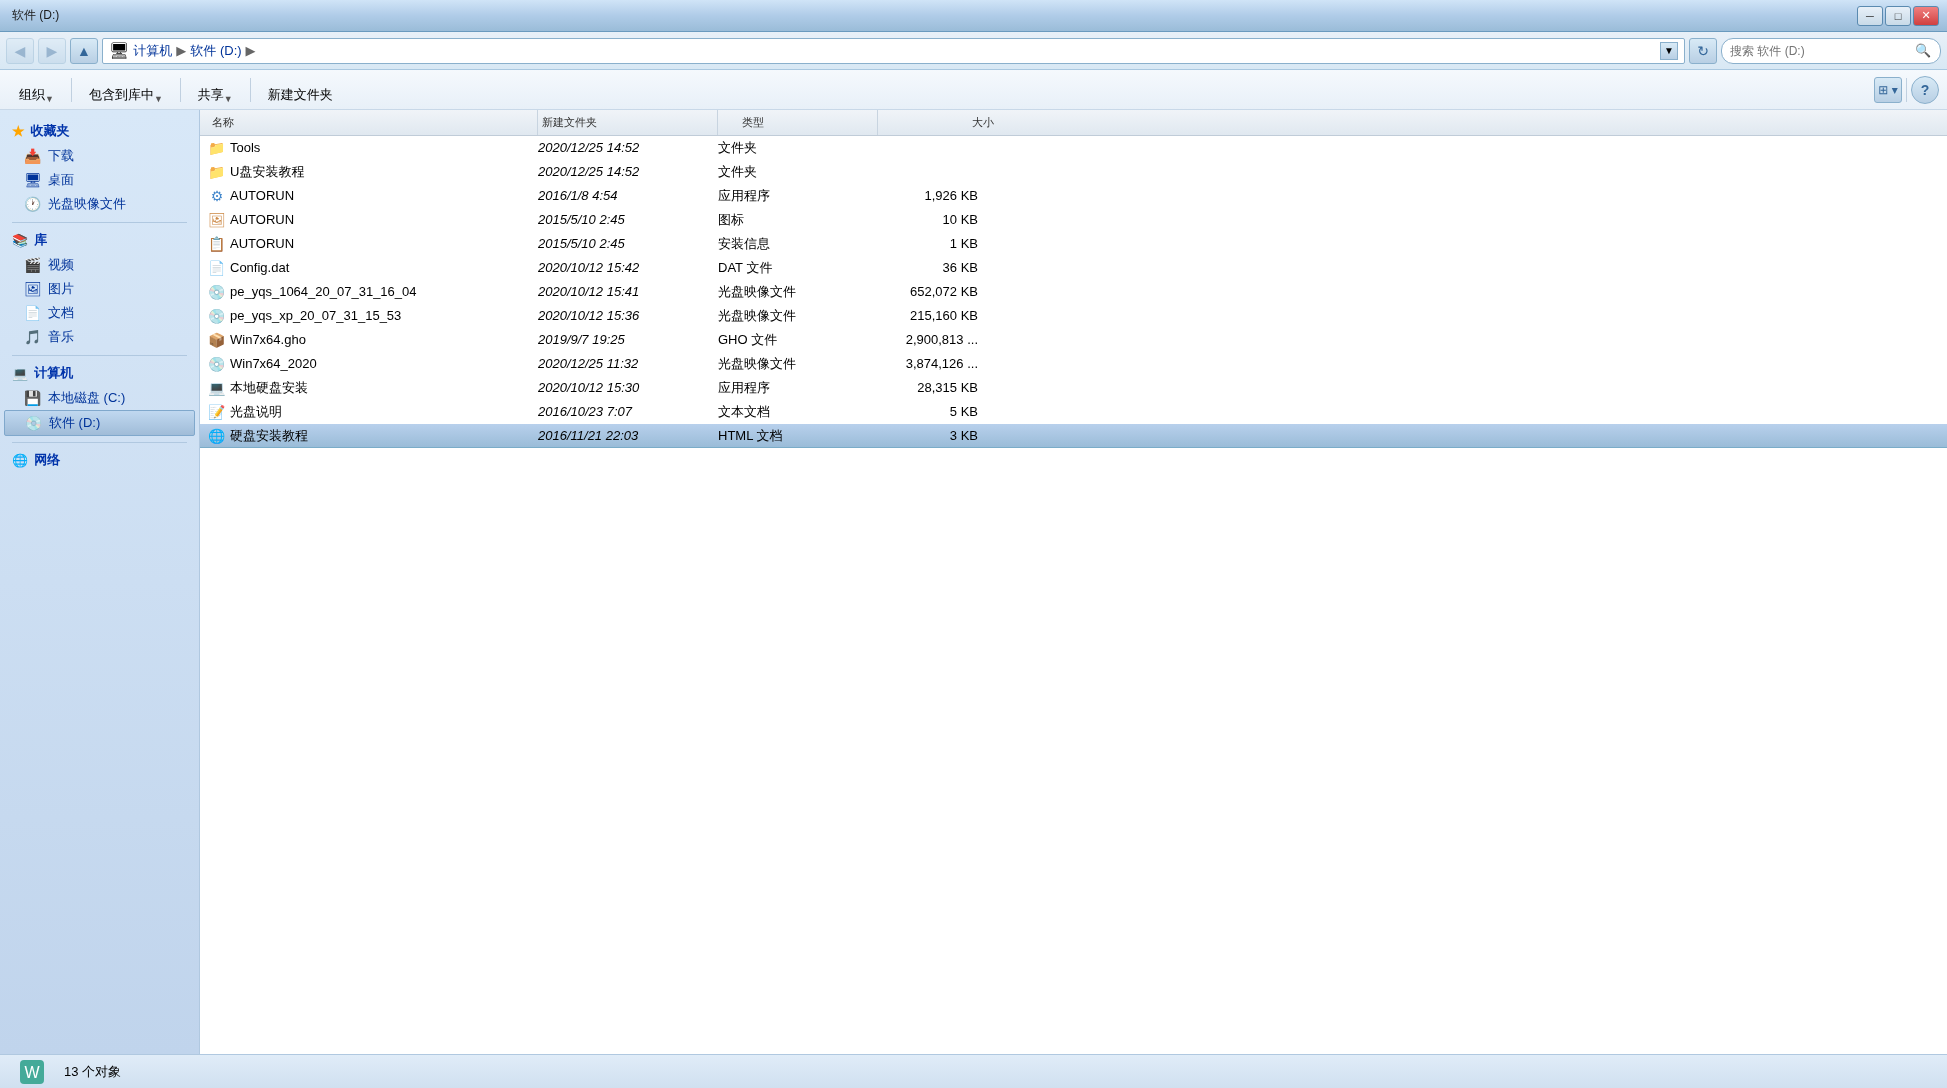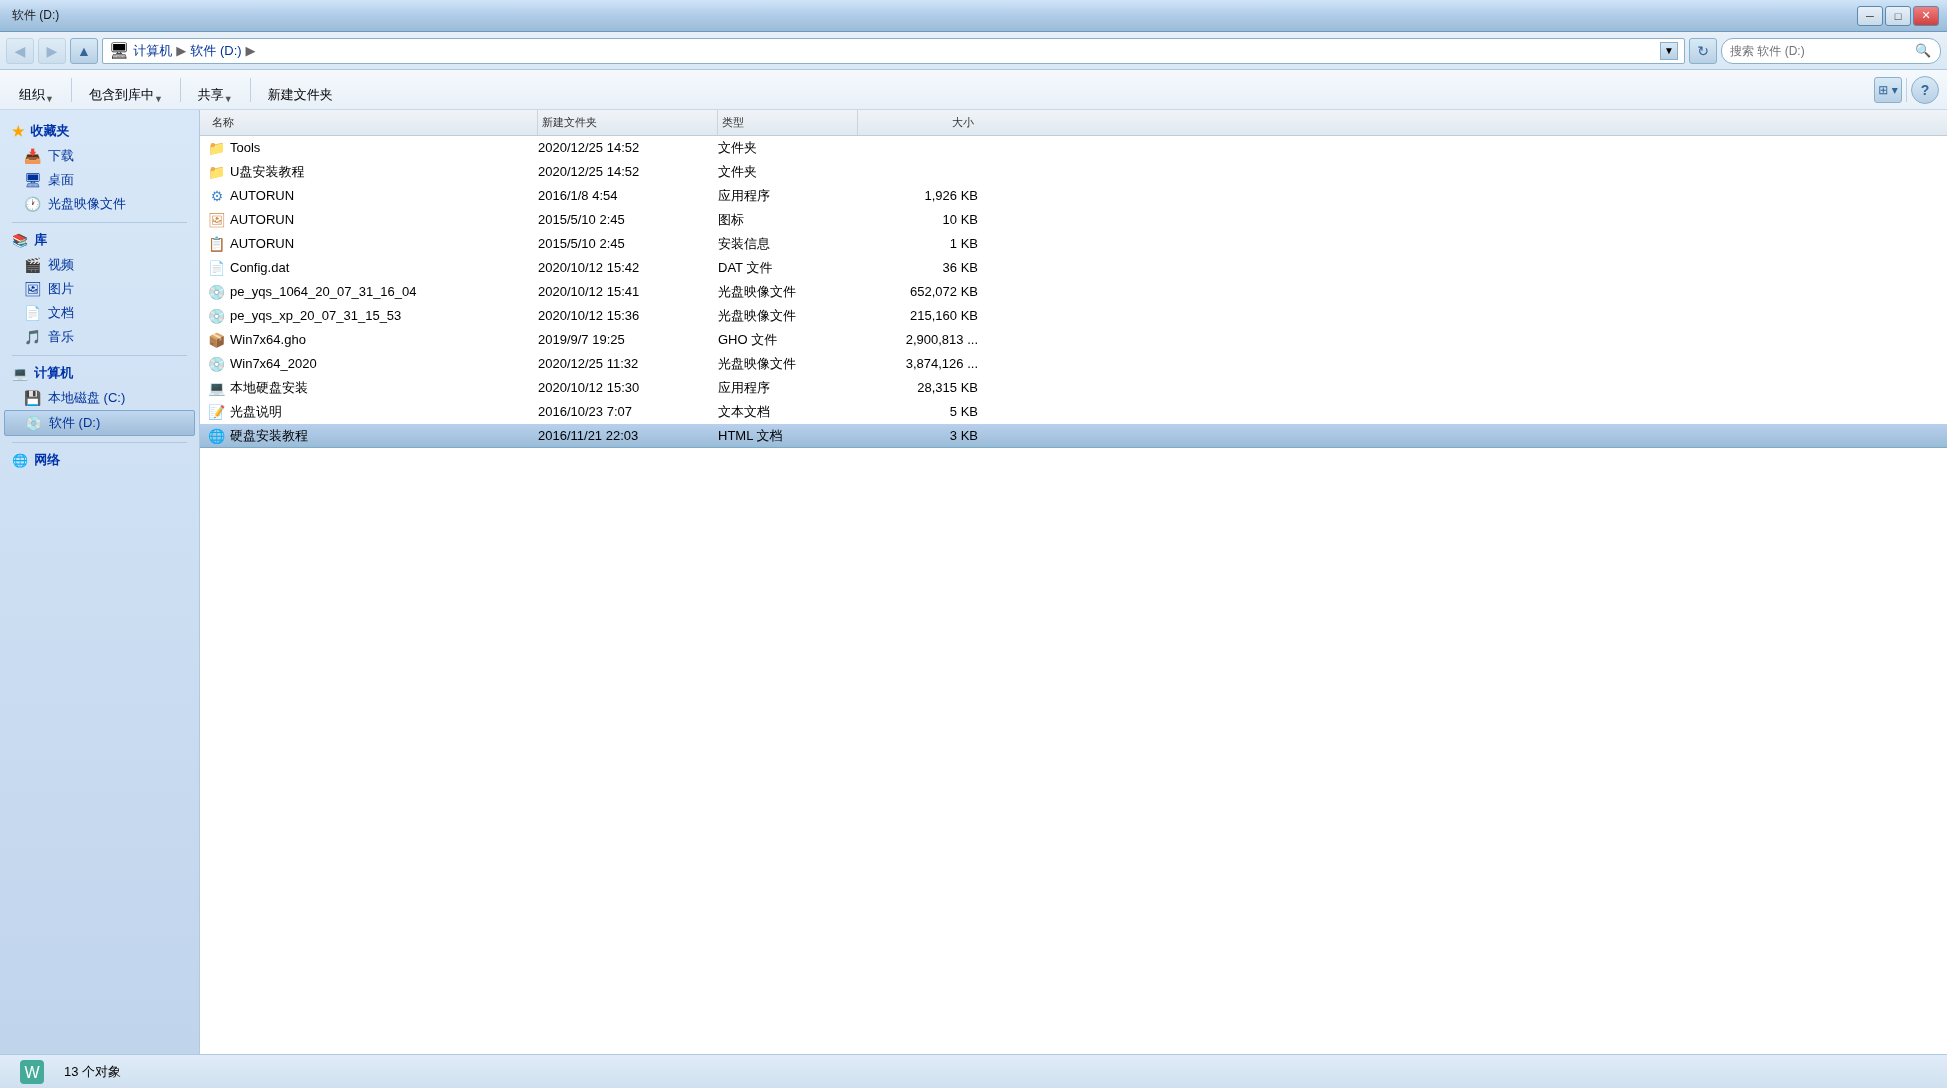--- a/index.html
+++ b/index.html
@@ -266,21 +266,21 @@
       cursor: pointer;
       padding: 0 4px;
       height: 100%;
       display: flex;
       align-items: center;
       border-right: 1px solid #c8d4e0;
     }
     .col-header:last-child { border-right: none; }
     .col-name { width: 330px; }
     .col-date { width: 180px; }
-    .col-type { width: 140px; }
+    .col-type { width: 140px; margin-left: 20px; }
     .col-size { width: 120px; justify-content: flex-end; }
 
     
     .file-list {
       flex: 1;
       overflow-y: auto;
     }
     .file-row {
       display: flex;
       align-items: center;
@@ -297,21 +297,21 @@
       font-size: 13px;
       color: #000;
       overflow: hidden;
       text-overflow: ellipsis;
       white-space: nowrap;
       display: flex;
       align-items: center;
       gap: 4px;
     }
     .file-name-cell { width: 330px; }
-    .file-date-cell { width: 180px; }
+    .file-date-cell { width: 180px; font-style: italic; }
     .file-type-cell { width: 140px; }
     .file-size-cell { width: 120px; text-align: right; justify-content: flex-end; }
     .file-icon { width: 18px; height: 18px; display: flex; align-items: center; justify-content: center; font-size: 14px; flex-shrink: 0; }
 
     
     .statusbar {
       height: 34px;
       background: linear-gradient(to bottom, #e0ecf8 0%, #d0e0f0 100%);
       border-top: 1px solid #b0c8e0;
       display: flex;

